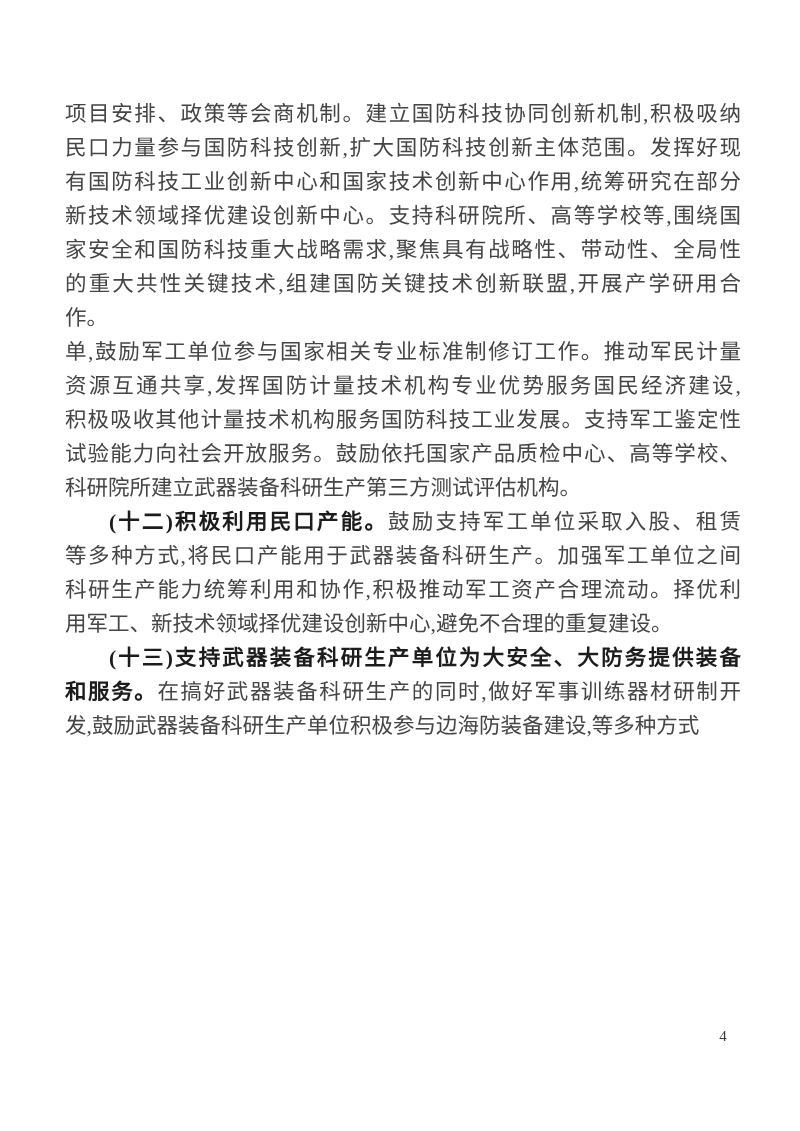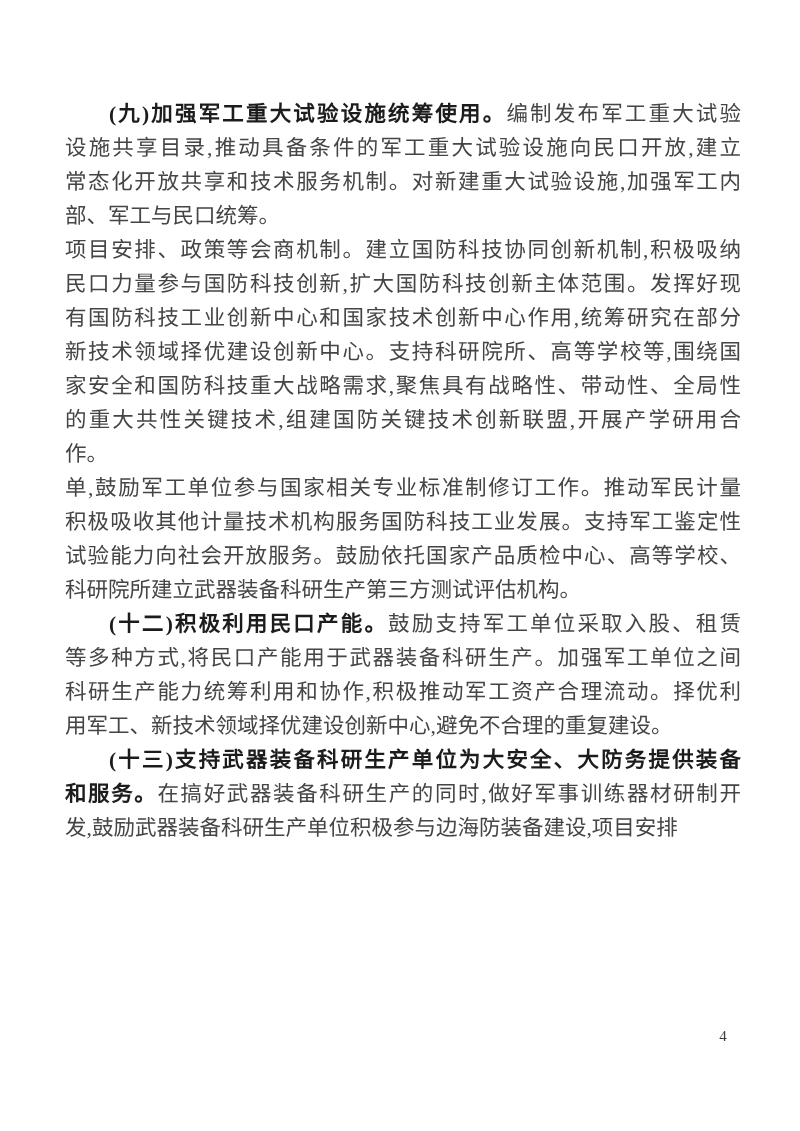--- a/index.html
+++ b/index.html
@@ -59,46 +59,41 @@
     line-height: 20px;
     color: #3a3a3a;
   }
 </style>
 </head>
 <body>
 
 <div class="page">
   <div class="doc-body">
       <div class="paragraph">
-        <div class="line indent"><span class="seg bold">(九)加强军工重大试验设施统筹使用。</span><span class="seg">编制发布军工重大试验</span></div>
-        <div class="line"><span class="seg">设施共享目录,推动具备条件的军工重大试验设施向民口开放,建立</span></div>
-        <div class="line"><span class="seg">常态化开放共享和技术服务机制。对新建重大试验设施,加强军工内</span></div>
-        <div class="line last"><span class="seg">部、军工与民口统筹。</span></div>
-      </div>
-      <div class="paragraph">
         <div class="line"><span class="seg">项目安排、政策等会商机制。建立国防科技协同创新机制,积极吸纳</span></div>
         <div class="line"><span class="seg">民口力量参与国防科技创新,扩大国防科技创新主体范围。发挥好现</span></div>
         <div class="line"><span class="seg">有国防科技工业创新中心和国家技术创新中心作用,统筹研究在部分</span></div>
         <div class="line"><span class="seg">新技术领域择优建设创新中心。支持科研院所、高等学校等,围绕国</span></div>
         <div class="line"><span class="seg">家安全和国防科技重大战略需求,聚焦具有战略性、带动性、全局性</span></div>
         <div class="line"><span class="seg">的重大共性关键技术,组建国防关键技术创新联盟,开展产学研用合</span></div>
         <div class="line last"><span class="seg">作。</span></div>
       </div>
       <div class="paragraph">
         <div class="line"><span class="seg">单,鼓励军工单位参与国家相关专业标准制修订工作。推动军民计量</span></div>
+        <div class="line"><span class="seg">资源互通共享,发挥国防计量技术机构专业优势服务国民经济建设,</span></div>
         <div class="line"><span class="seg">积极吸收其他计量技术机构服务国防科技工业发展。支持军工鉴定性</span></div>
         <div class="line"><span class="seg">试验能力向社会开放服务。鼓励依托国家产品质检中心、高等学校、</span></div>
         <div class="line last"><span class="seg">科研院所建立武器装备科研生产第三方测试评估机构。</span></div>
       </div>
       <div class="paragraph">
         <div class="line indent"><span class="seg bold">(十二)积极利用民口产能。</span><span class="seg">鼓励支持军工单位采取入股、租赁</span></div>
         <div class="line"><span class="seg">等多种方式,将民口产能用于武器装备科研生产。加强军工单位之间</span></div>
         <div class="line"><span class="seg">科研生产能力统筹利用和协作,积极推动军工资产合理流动。择优利</span></div>
         <div class="line last"><span class="seg">用军工、新技术领域择优建设创新中心,避免不合理的重复建设。</span></div>
       </div>
       <div class="paragraph">
         <div class="line indent"><span class="seg bold">(十三)支持武器装备科研生产单位为大安全、大防务提供装备</span></div>
         <div class="line"><span class="seg bold">和服务。</span><span class="seg">在搞好武器装备科研生产的同时,做好军事训练器材研制开</span></div>
-        <div class="line last"><span class="seg">发,鼓励武器装备科研生产单位积极参与边海防装备建设,项目安排</span></div>
+        <div class="line last"><span class="seg">发,鼓励武器装备科研生产单位积极参与边海防装备建设,等多种方式</span></div>
       </div>
     </div>
   <div class="page-number">4</div>
 </div>
 
 </body></html>

